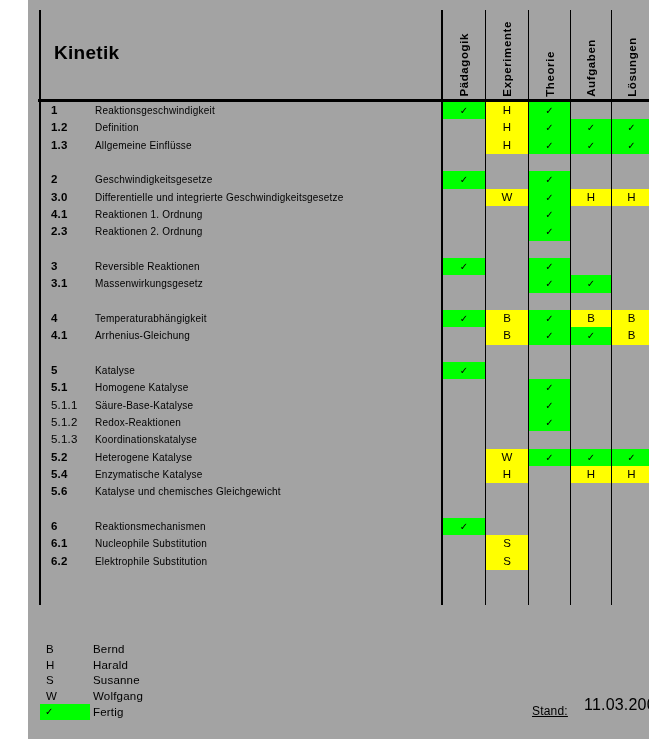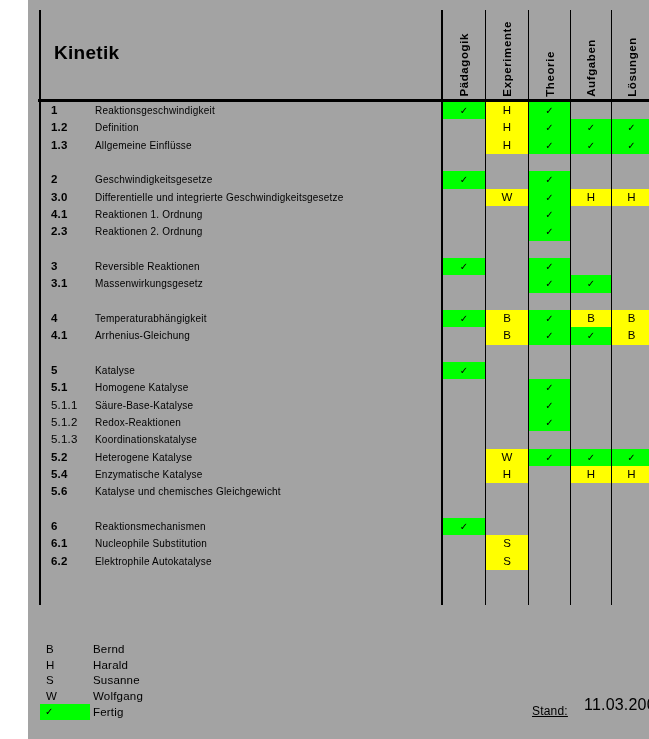--- a/index.html
+++ b/index.html
@@ -258,21 +258,21 @@
         <span class="title">Reaktionsmechanismen</span>
         <div class="cellbox c0 done"><span class="check">✓</span></div>
       </div>
       <div class="row">
         <span class="num">6.1</span>
         <span class="title">Nucleophile Substitution</span>
         <div class="cellbox c1 assigned"><span>S</span></div>
       </div>
       <div class="row">
         <span class="num">6.2</span>
-        <span class="title">Elektrophile Autokatalyse</span>
+        <span class="title">Elektrophile Substitution</span>
         <div class="cellbox c1 assigned"><span>S</span></div>
       </div>
     </div>
 
   <div id="legend">
       <div class="legend-row" style="top: 0px;">
         <span class="legend-key">B</span>
         <span class="legend-name">Bernd</span>
       </div>
       <div class="legend-row" style="top: 15.5px;">

